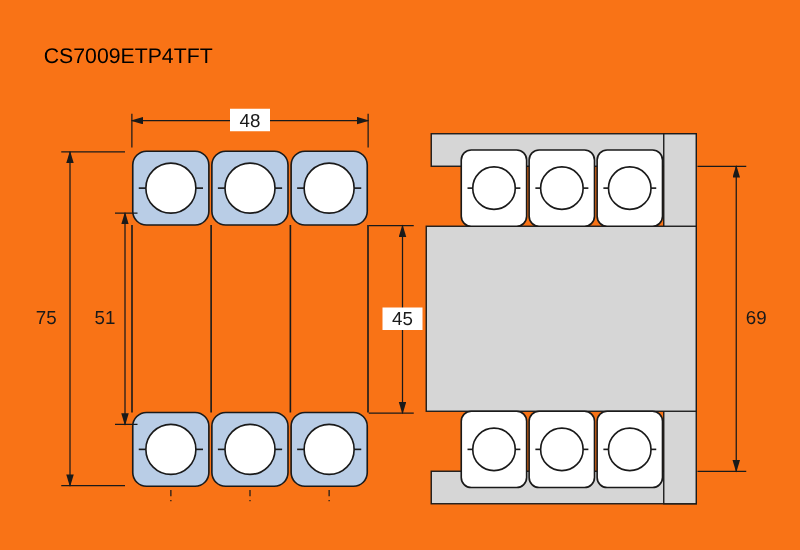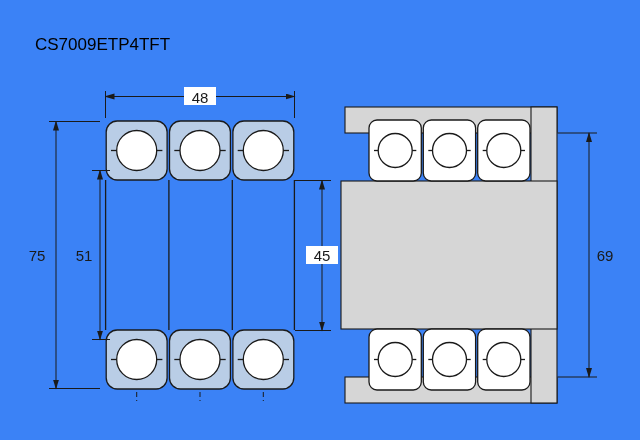--- a/index.html
+++ b/index.html
@@ -1,16 +1,16 @@
 <!DOCTYPE html>
 <html style="--ring-fill: #b9cde6; --mount-fill: #d6d6d6; --outline: #1a1a1a; --background: #ffffff;"><head>
 <meta charset="utf-8">
 <style>
   html,body{margin:0;padding:0;background:#fff;}
-  #stage{position:relative;width:640px;height:440px;background:#3b82f6;overflow:hidden;}
+  #stage{position:relative;width:640px;height:440px;background:#f97316;overflow:hidden;}
   svg{display:block;}
   svg text{font-family:"Liberation Sans", sans-serif;}
   .title-text{font-size:17px;fill:#000;}
   .dim-label{font-size:15px;fill:var(--outline,#1a1a1a);}
   .ln{stroke:var(--outline,#1a1a1a);stroke-width:1.3;fill:none;}
   .ring{fill:var(--ring-fill,#b9cde6);stroke:var(--outline,#1a1a1a);stroke-width:1.3;}
   .mount{fill:var(--mount-fill,#d6d6d6);stroke:var(--outline,#1a1a1a);stroke-width:1.1;}
   .ball{fill:#fff;stroke:var(--outline,#1a1a1a);stroke-width:1.3;}
   .unit-white{fill:#fff;stroke:var(--outline,#1a1a1a);stroke-width:1.3;}
   .dim{stroke:var(--outline,#1a1a1a);stroke-width:1;fill:none;}

